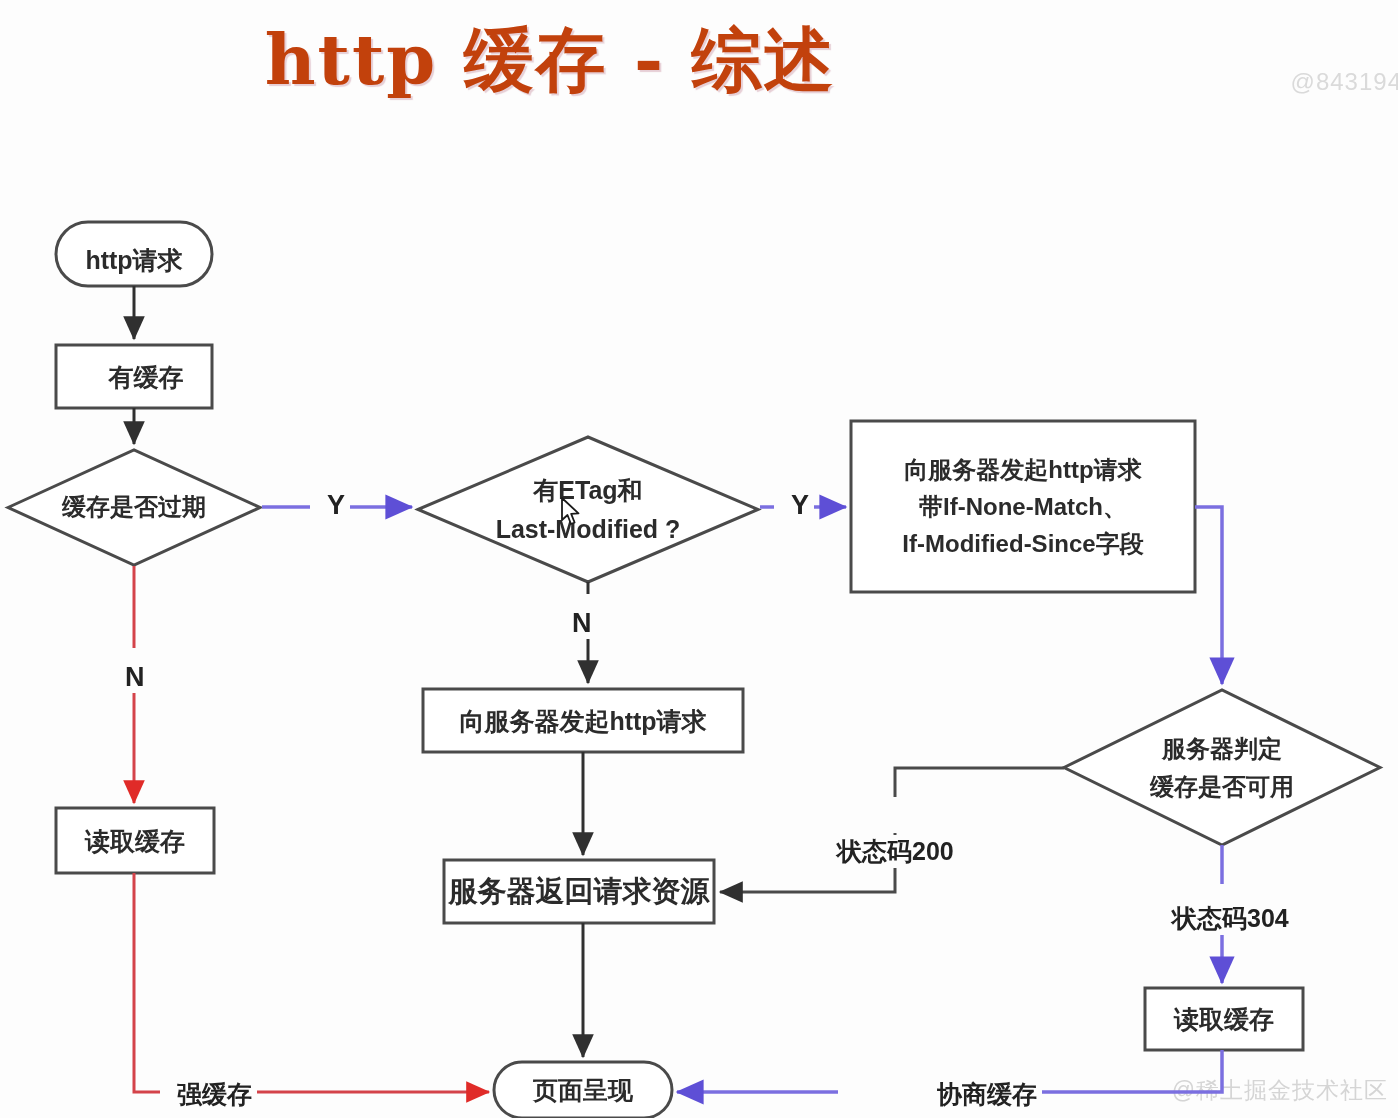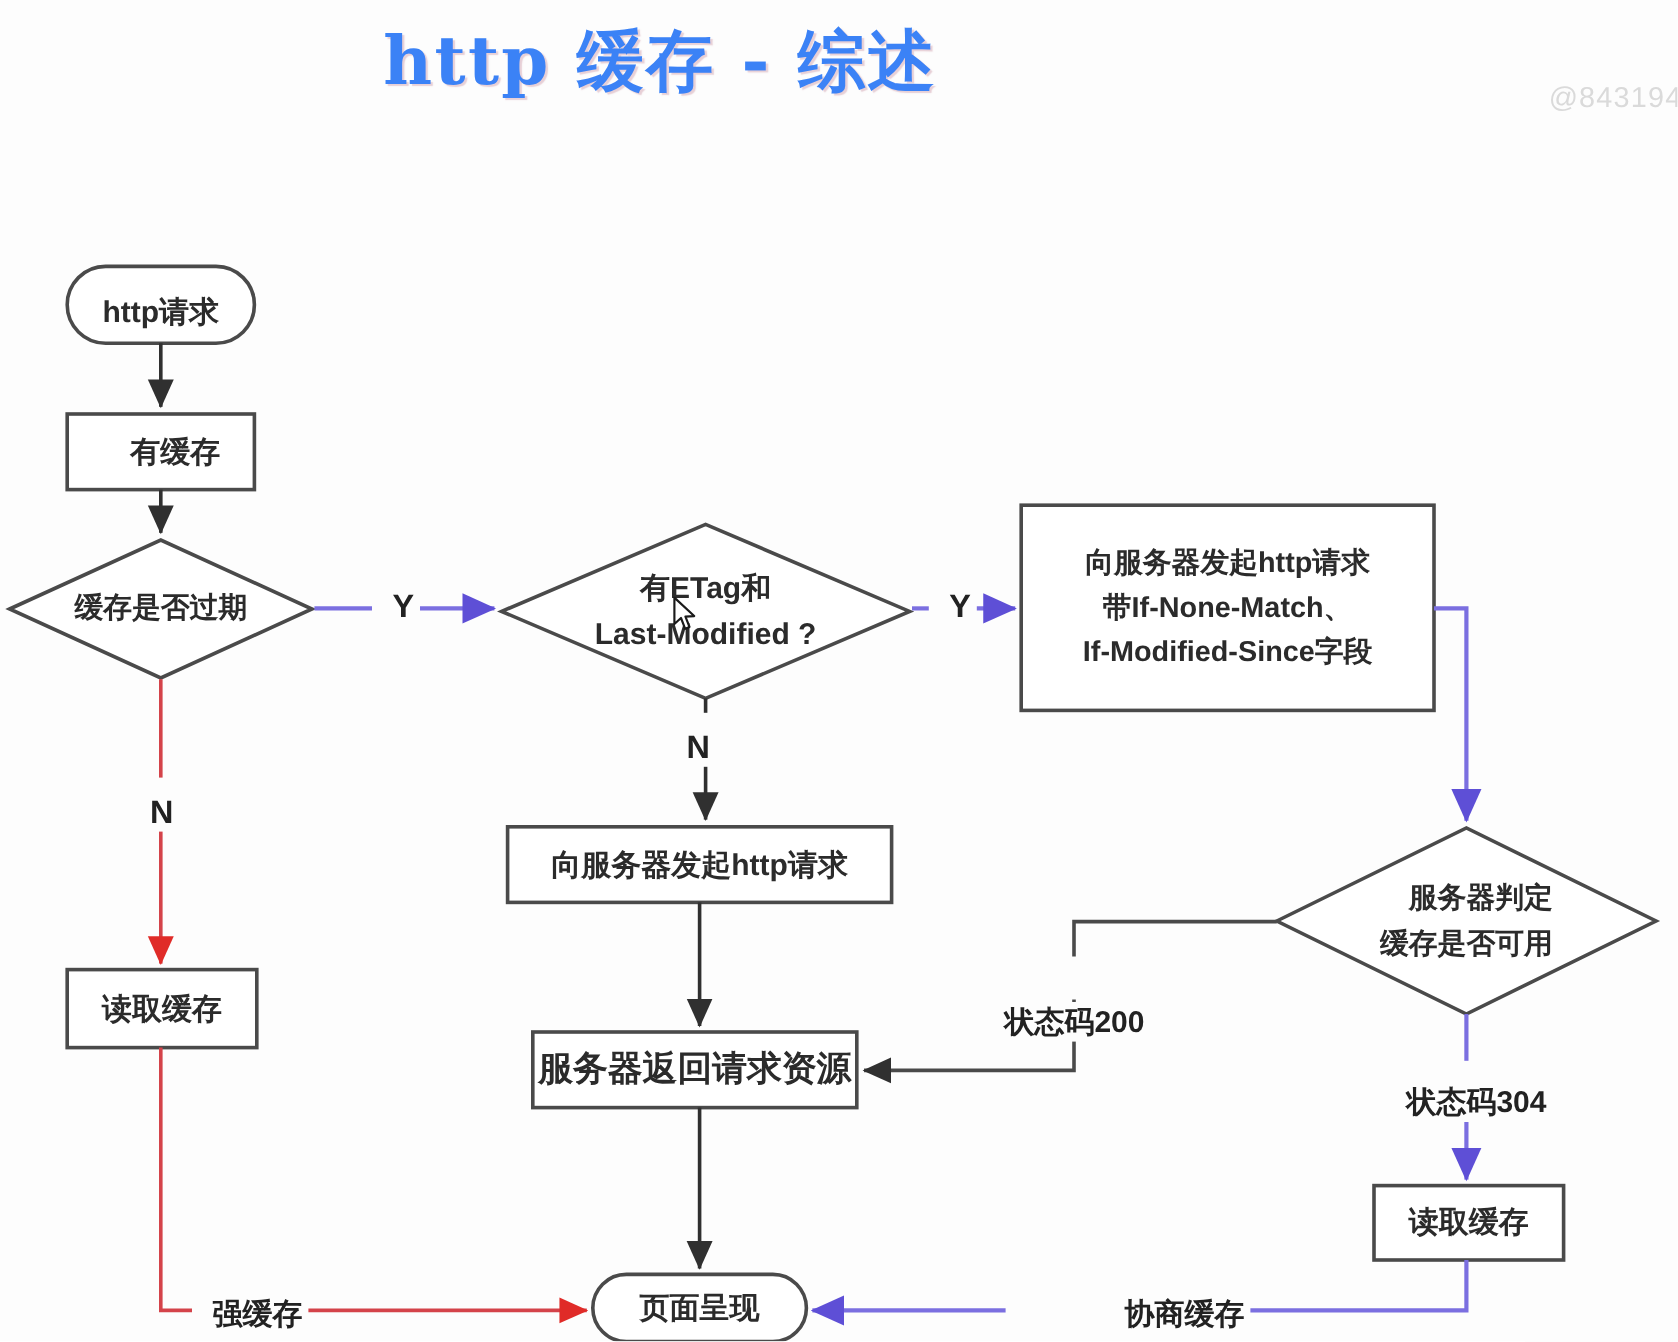--- a/index.html
+++ b/index.html
@@ -22,23 +22,23 @@
     height: 1118px;
   }
   .title {
     position: absolute;
     left: 0;
     top: 14px;
     width: 1100px;
     text-align: center;
     font-family: "DejaVu Serif", "Liberation Serif", serif;
     font-weight: bold;
-    font-size: 56px;
+    font-size: 70px;
     letter-spacing: 2px;
-    color: #3b82f6;
+    color: #c2410c;
     text-shadow: 2px 2px 1px rgba(190,120,140,0.35);
     white-space: nowrap;
   }
   .watermark-top {
     position: absolute;
     right: -4px;
     top: 68px;
     font-size: 24px;
     color: #dadada;
     letter-spacing: 1px;
@@ -83,20 +83,21 @@
     pointer-events: none;
   }
 </style>
 </head>
 <body>
 
 <div id="page">
 
   <div class="title">http 缓存 - 综述</div>
   <div class="watermark-top">@843194</div>
+  <div class="watermark-bottom">@稀土掘金技术社区</div>
 
   <svg id="flow-svg" viewBox="0 0 1398 1118">
     <defs>
       <marker id="arrow-dark" markerWidth="10" markerHeight="10" refX="7.6" refY="4" orient="auto" markerUnits="strokeWidth">
         <path d="M0,0.4 L8,4 L0,7.6 Z" fill="#303030"></path>
       </marker>
       <marker id="arrow-purple" markerWidth="10" markerHeight="10" refX="7.6" refY="4" orient="auto" markerUnits="strokeWidth">
         <path d="M0,0.4 L8,4 L0,7.6 Z" fill="#5e4fd6"></path>
       </marker>
       <marker id="arrow-red" markerWidth="10" markerHeight="10" refX="7.6" refY="4" orient="auto" markerUnits="strokeWidth">
@@ -164,21 +165,21 @@
       <div class="hit" style="left: 8px; top: 450px; width: 252px; height: 115px;"></div>
       <div class="node-label" style="left: 8px; top: 450px; width: 252px; height: 115px; display: flex; align-items: center; justify-content: center; font-size: 24px; line-height: 1.2;">缓存是否过期</div>
       <div class="hit" style="left: 418px; top: 437px; width: 340px; height: 145px;"></div>
       <div class="node-label" style="left: 418px; top: 437px; width: 340px; height: 145px; display: flex; align-items: center; justify-content: center; font-size: 25px; line-height: 1.55;">有ETag和
 Last-Modified ?</div>
       <div class="hit" style="left: 851px; top: 421px; width: 344px; height: 171px;"></div>
       <div class="node-label" style="left: 851px; top: 421px; width: 344px; height: 171px; display: flex; align-items: center; justify-content: center; font-size: 24px; line-height: 1.55;">向服务器发起http请求
 带If-None-Match、
 If-Modified-Since字段</div>
       <div class="hit" style="left: 1064px; top: 690px; width: 316px; height: 155px;"></div>
-      <div class="node-label" style="left: 1064px; top: 690px; width: 316px; height: 155px; display: flex; align-items: center; justify-content: center; font-size: 24px; line-height: 1.55; text-align: right;">服务器判定
+      <div class="node-label" style="left: 1064px; top: 690px; width: 316px; height: 155px; display: flex; align-items: center; justify-content: center; font-size: 24px; line-height: 1.55;">服务器判定
 缓存是否可用</div>
       <div class="hit" style="left: 423px; top: 689px; width: 320px; height: 63px;"></div>
       <div class="node-label" style="left: 423px; top: 689px; width: 320px; height: 63px; display: flex; align-items: center; justify-content: center; font-size: 25px; line-height: 1.2;">向服务器发起http请求</div>
       <div class="hit" style="left: 444px; top: 860px; width: 270px; height: 63px;"></div>
       <div class="node-label" style="left: 444px; top: 860px; width: 270px; height: 63px; display: flex; align-items: center; justify-content: center; font-size: 29px; line-height: 1.2;">服务器返回请求资源</div>
       <div class="hit" style="left: 56px; top: 808px; width: 158px; height: 65px;"></div>
       <div class="node-label" style="left: 56px; top: 808px; width: 158px; height: 65px; display: flex; align-items: center; justify-content: center; font-size: 25px; line-height: 1.2;">读取缓存</div>
       <div class="hit" style="left: 1145px; top: 988px; width: 158px; height: 62px;"></div>
       <div class="node-label" style="left: 1145px; top: 988px; width: 158px; height: 62px; display: flex; align-items: center; justify-content: center; font-size: 25px; line-height: 1.2;">读取缓存</div>
       <div class="hit" style="left: 494px; top: 1062px; width: 178px; height: 56px;"></div>

